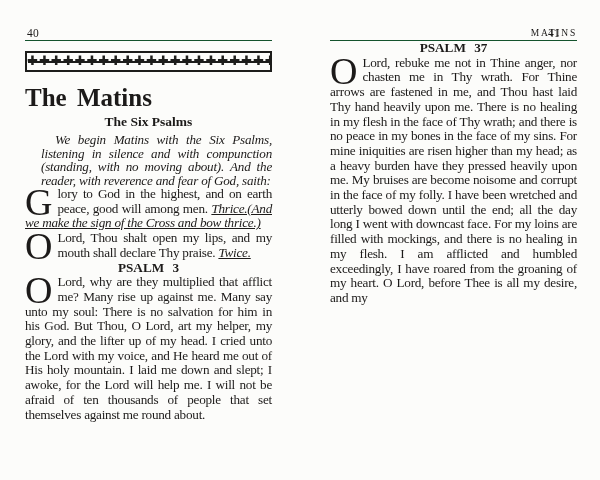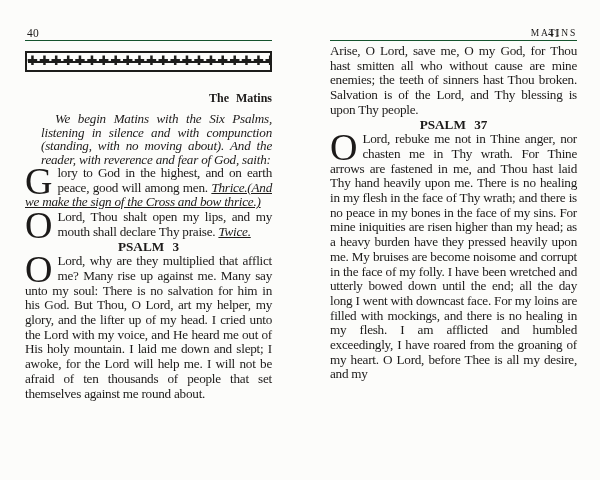--- a/index.html
+++ b/index.html
@@ -45,22 +45,22 @@
   .ornament{
     display:block;position:relative;
     white-space:nowrap;text-align:center;
     font-family:"DejaVu Sans",sans-serif;
     font-size:13px;line-height:16px;letter-spacing:1px;
     color:#1d1d1b;
   }
 
   
   .title{
-    margin:15px 0 0 0;text-align:right;
-    font-size:12px;font-weight:bold;word-spacing:4px;
+    margin:15px 0 0 0;text-align:left;
+    font-size:25px;font-weight:bold;word-spacing:4px;
     line-height:22px;
   }
   .subtitle{
     margin:4px 0 0 0;text-align:center;
     font-size:13.5px;font-weight:bold;line-height:17px;
   }
 
   
   .rubric{
     margin:3px 0 0 16px;
@@ -98,39 +98,39 @@
   <div class="page page-left">
     <div class="page-head">
       <span class="page-num left">40</span>
     </div>
 
     <div class="ornament-band">
       <span class="ornament">✚✚✚✚✚✚✚✚✚✚✚✚✚✚✚✚✚✚✚✚✚✚</span>
     </div>
 
     <h1 class="title">The Matins</h1>
+    <h2 class="subtitle">The Six Psalms</h2>
 
     <p class="rubric">We begin Matins with the Six Psalms, listening in silence and with compunction (standing, with no moving about). And the reader, with reverence and fear of God, saith:</p>
 
     <p class="body-para"><span class="dropcap">G</span><span>lory to God in the highest, and on earth peace, good will among men. </span><span class="it">Thrice.(And we make the sign of the Cross and bow thrice.)</span></p>
 
     <p class="body-para"><span class="dropcap">O</span><span>Lord, Thou shalt open my lips, and my mouth shall declare Thy praise. </span><span class="it">Twice.</span></p>
 
     <p class="psalm-heading">PSALM 3</p>
 
     <p class="body-para"><span class="dropcap">O</span><span>Lord, why are they multiplied that afflict me? Many rise up against me. Many say unto my soul: There is no salvation for him in his God. But Thou, O Lord, art my helper, my glory, and the lifter up of my head. I cried unto the Lord with my voice, and He heard me out of His holy mountain. I laid me down and slept; I awoke, for the Lord will help me. I will not be afraid of ten thousands of people that set themselves against me round about.</span></p>
   </div>
 
   <div class="page page-right">
     <div class="page-head">
       <span class="running-head">MATINS</span>
       <span class="page-num right">41</span>
     </div>
 
-    <p class="body-para first-gap">Arise, O Lord, save me, O my God, for Thou hast smitten all who without cause are mine enemies; the teeth of sinners hast Thou broken. Salvation is of the Lord, and Thy blessing is upon Thy people.</p>
 
 
     <p class="psalm-heading">PSALM 37</p>
 
     <p class="body-para"><span class="dropcap">O</span><span>Lord, rebuke me not in Thine anger, nor chasten me in Thy wrath. For Thine arrows are fastened in me, and Thou hast laid Thy hand heavily upon me. There is no healing in my flesh in the face of Thy wrath; and there is no peace in my bones in the face of my sins. For mine iniquities are risen higher than my head; as a heavy burden have they pressed heavily upon me. My bruises are become noisome and corrupt in the face of my folly. I have been wretched and utterly bowed down until the end; all the day long I went with downcast face. For my loins are filled with mockings, and there is no healing in my flesh. I am afflicted and humbled exceedingly, I have roared from the groaning of my heart. O Lord, before Thee is all my desire, and my</span></p>
   </div>
 
 </div>
 
 </body></html>

